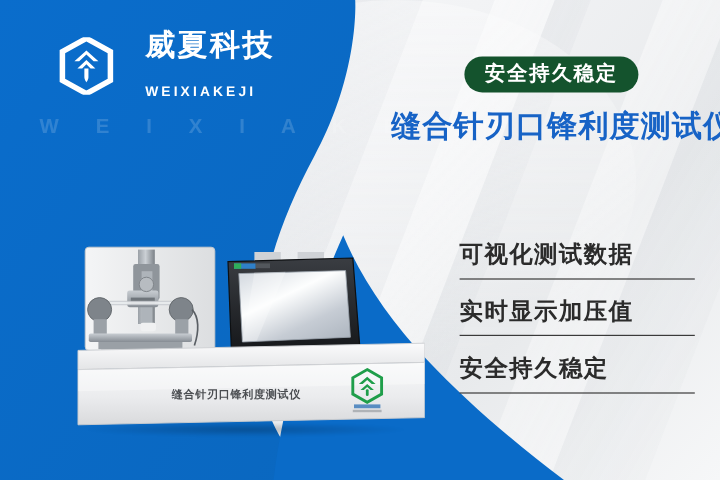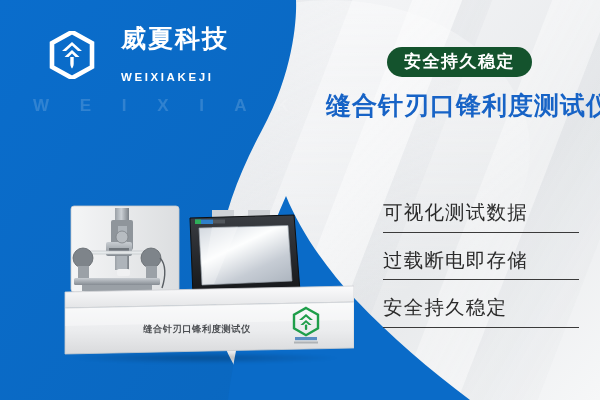--- a/index.html
+++ b/index.html
@@ -107,21 +107,21 @@
   
   .features {
     position: absolute;
     left: 383px;
     top: 203px;
     width: 196px;
   }
   .feature-item { position: relative; }
   .feature-text {
     font-size: 19.5px;
-    font-weight: 400;
+    font-weight: 700;
     color: #2b2b2b;
     letter-spacing: 1.2px;
     white-space: nowrap;
     line-height: 1;
     padding-bottom: 9px;
   }
   .feature-rule {
     height: 0;
     border-top: 1.6px solid #3a3a3a;
     width: 100%;
@@ -213,21 +213,21 @@
 
   <div class="badge">安全持久稳定</div>
   <div class="headline">缝合针刃口锋利度测试仪</div>
 
   <div class="features">
     <div class="feature-item">
       <div class="feature-text">可视化测试数据</div>
       <div class="feature-rule"></div>
     </div>
     <div class="feature-item">
-      <div class="feature-text">过载断电即存储</div>
+      <div class="feature-text">实时显示加压值</div>
       <div class="feature-rule"></div>
     </div>
     <div class="feature-item">
       <div class="feature-text">安全持久稳定</div>
       <div class="feature-rule"></div>
     </div>
   </div>
 
   <div class="shadow"></div>
   <div class="product">

